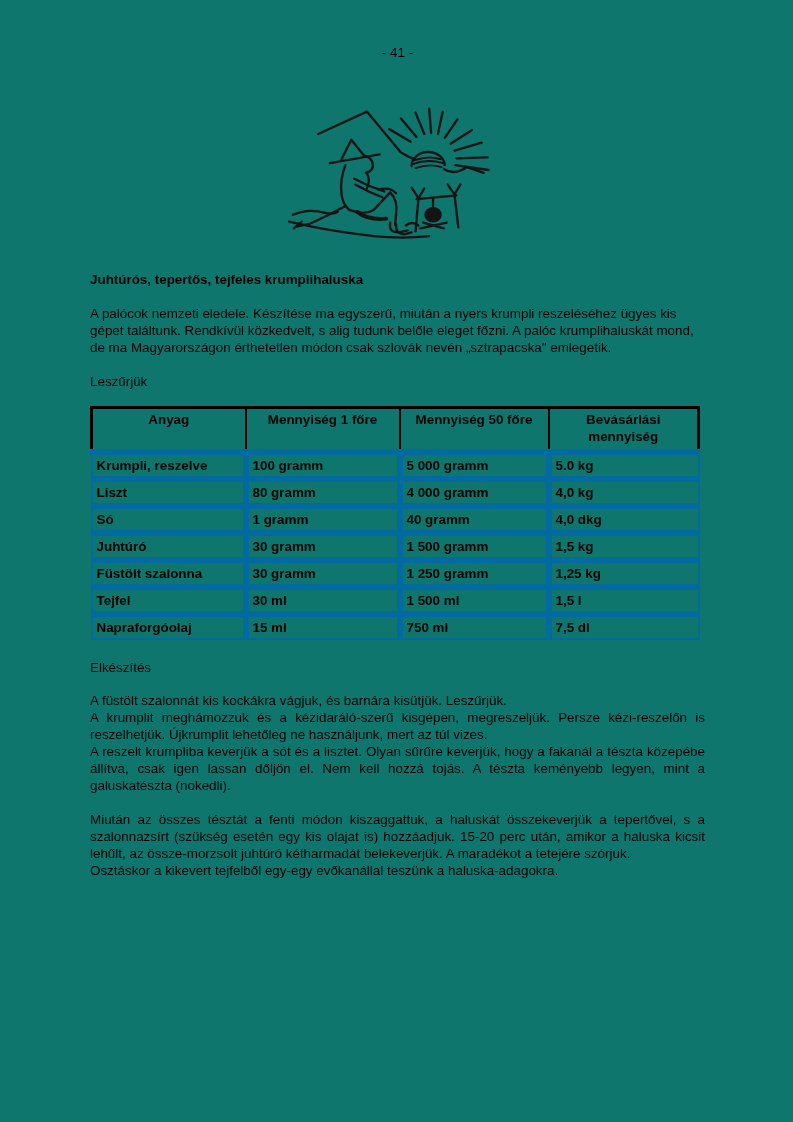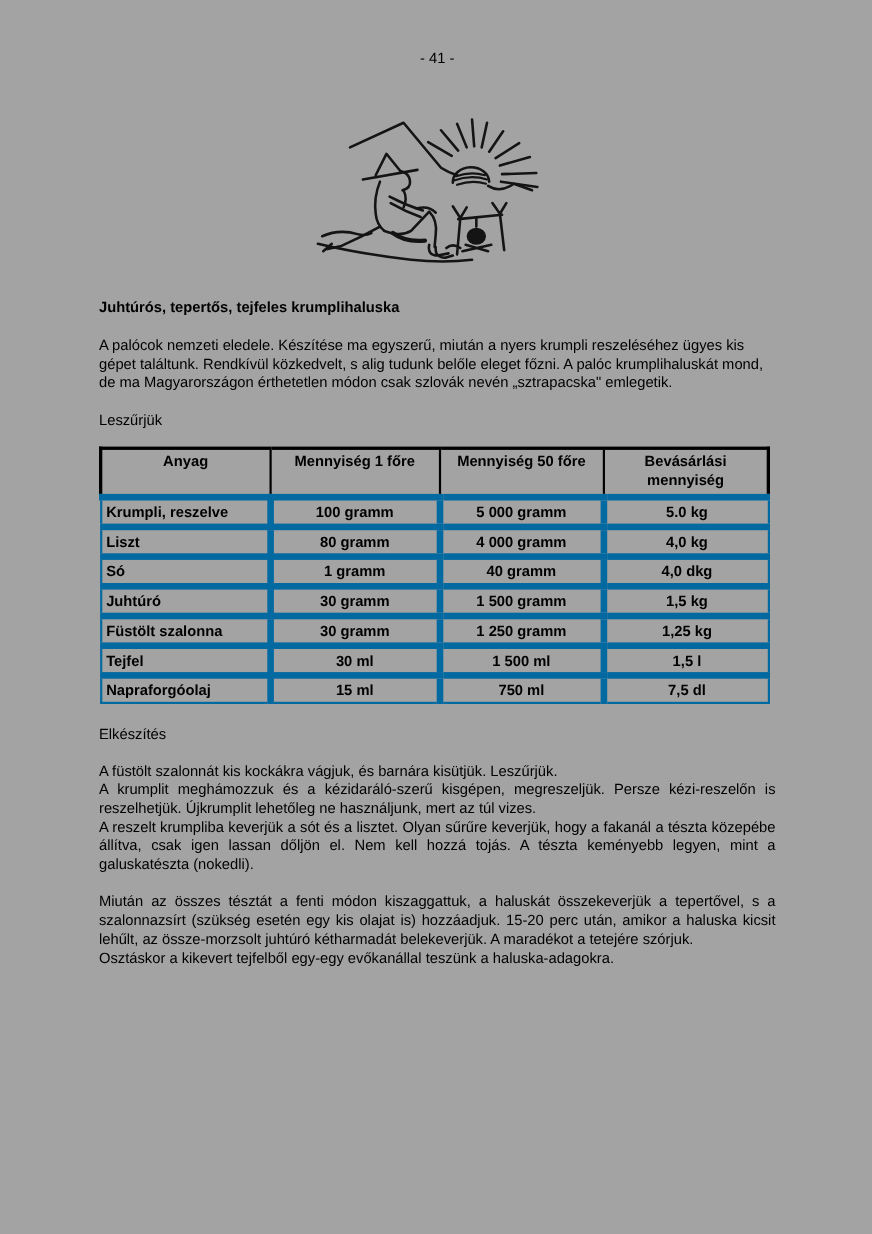--- a/index.html
+++ b/index.html
@@ -1,19 +1,19 @@
 <!DOCTYPE html>
 <html lang="hu"><head>
 <meta charset="utf-8">
 <style>
   * { margin: 0; padding: 0; box-sizing: border-box; }
   html, body { background: #e8e8e8; }
   .sheet {
     width: 793px; height: 1122px;
-    background: #a3a3a3;
+    background: #0f766e;
     color: #000000;
     font-family: "Liberation Sans", "DejaVu Sans", sans-serif;
     font-size: 13.4px;
     line-height: 17px;
     padding: 44px 88px 0 90px;
     position: relative;
     overflow: hidden;
   }
   .pageno { text-align: center; margin-bottom: 36px; }
   .illustration-wrap { width: 238px; margin: 0 auto 28px auto; height: 146px; }
@@ -42,21 +42,21 @@
   table.ingredients td {
     border: 6px solid #0369a1;
     padding: 2px 4px;
     height: 22px;
     line-height: 17px;
     white-space: nowrap;
     overflow: hidden;
     font-weight: bold;
   }
   table.ingredients td:first-child { text-align: left; border-left-width: 2px; }
-  table.ingredients td:nth-child(n+2) { text-align: center; }
+  table.ingredients td:nth-child(n+2) { text-align: left; }
   table.ingredients td:nth-child(2),
   table.ingredients td:nth-child(3),
   table.ingredients td:last-child { border-right-width: 2px; }
   table.ingredients tr:last-child td { border-bottom-width: 2px; }
   col.c1 { width: 154px; } col.c2 { width: 154px; }
   col.c3 { width: 149px; } col.c4 { width: 150px; }
   .method-block {
     text-align: justify;
     white-space: pre-line;
     margin-bottom: 17px;

